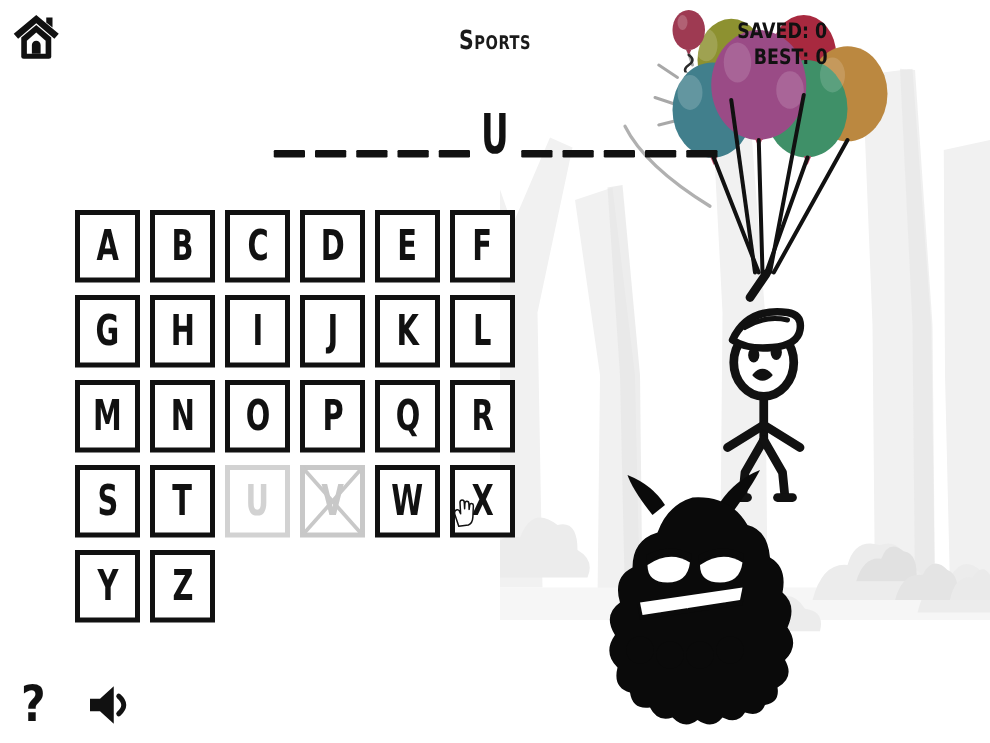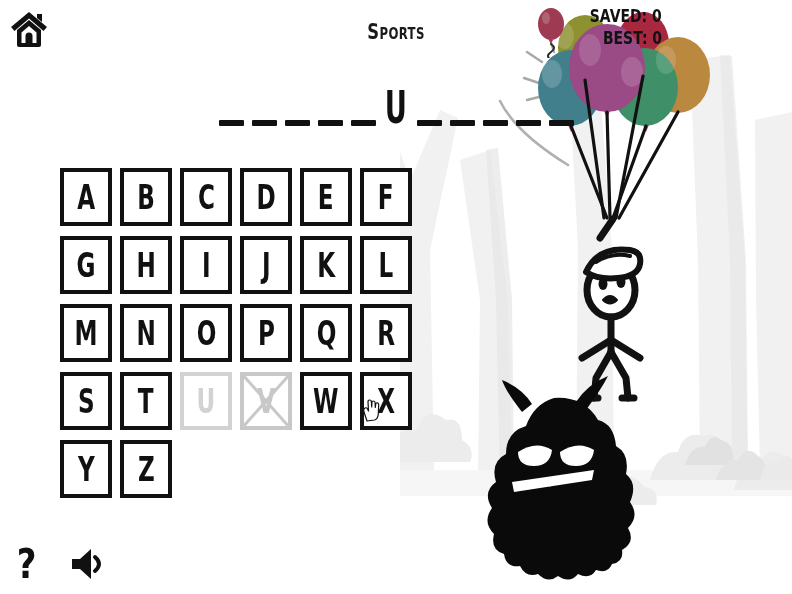--- a/index.html
+++ b/index.html
@@ -46,21 +46,21 @@
     letter-spacing: 0.5px;
     color: #1a1a1a;
     transform: scaleX(0.78);
   }
 
   
   .score-panel {
     position: absolute;
     right: 14px; top: 6px;
     display: flex;
-    align-items: flex-start;
+    align-items: flex-end;
     gap: 6px;
   }
   .score-balloon { width: 32px; height: 52px; flex: none; }
   .score-lines {
     display: flex;
     flex-direction: column;
     align-items: flex-end;
     font-family: "DejaVu Sans", sans-serif;
     font-size: 17px;
     font-weight: 700;

